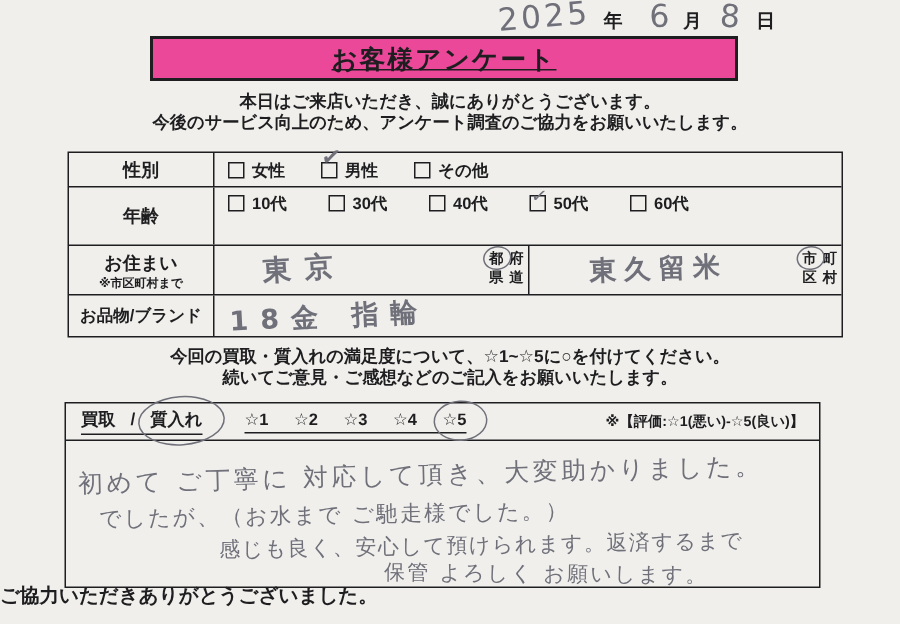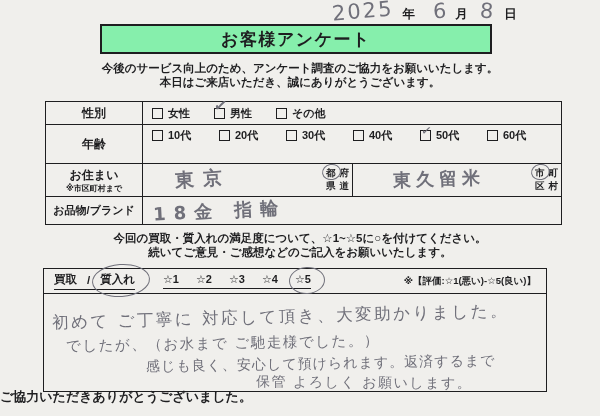--- a/index.html
+++ b/index.html
@@ -33,21 +33,22 @@
   .d-year{transform:rotate(-5deg);letter-spacing:2px;margin-right:9px;}
   .d-ylab{margin-right:18px;}
   .d-month{transform:rotate(-2deg);margin-right:9px;}
   .d-mlab{margin-right:12px;}
   .d-day{transform:rotate(4deg);margin-right:11px;}
   
   .title-box{
     position:absolute;left:100px;top:24px;width:388px;height:26px;
     border:2px solid var(--ink);
     display:flex;align-items:center;justify-content:center;
-    background:#86efac;
+    background:#ec4899;
+    text-decoration:underline;
   }
   .title-box h1{
     margin:0;font-size:17px;font-weight:700;letter-spacing:1.5px;
   }
   
   .center-text{
     position:absolute;left:0;right:0;text-align:center;
     font-size:11.5px;font-weight:600;line-height:13.5px;
   }
   .greeting{top:62px;}
@@ -162,22 +163,22 @@
     <span class="printed d-mlab">月</span>
     <span class="hw d-day">8</span>
     <span class="printed">日</span>
   </div>
 
   <div class="title-box">
     <h1>お客様アンケート</h1>
   </div>
 
   <div class="center-text greeting">
+    <div>本日はご来店いただき、誠にありがとうございます。</div>
     <div>今後のサービス向上のため、アンケート調査のご協力をお願いいたします。</div>
-    <div>本日はご来店いただき、誠にありがとうございます。</div>
   </div>
 
   <div class="demo-table">
 
     <div class="t-row r-gender">
       <div class="t-label">
         <span>性別</span>
       </div>
       <div class="t-content">
         <div class="gender-opts">
@@ -201,24 +202,20 @@
 
     <div class="t-row r-age">
       <div class="t-label">
         <span>年齢</span>
       </div>
       <div class="t-content">
         <div class="age-line age-line-1">
           <span class="opt">
             <span class="cb"></span>
             <span>10代</span>
-          </span>
-          <span class="opt">
-            <span class="cb"></span>
-            <span>20代</span>
           </span>
           <span class="opt">
             <span class="cb"></span>
             <span>30代</span>
           </span>
           <span class="opt">
             <span class="cb"></span>
             <span>40代</span>
           </span>
           <span class="opt">

